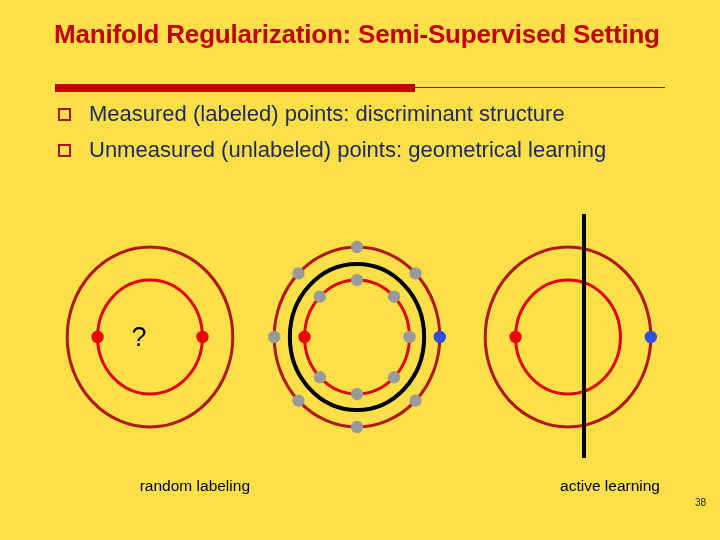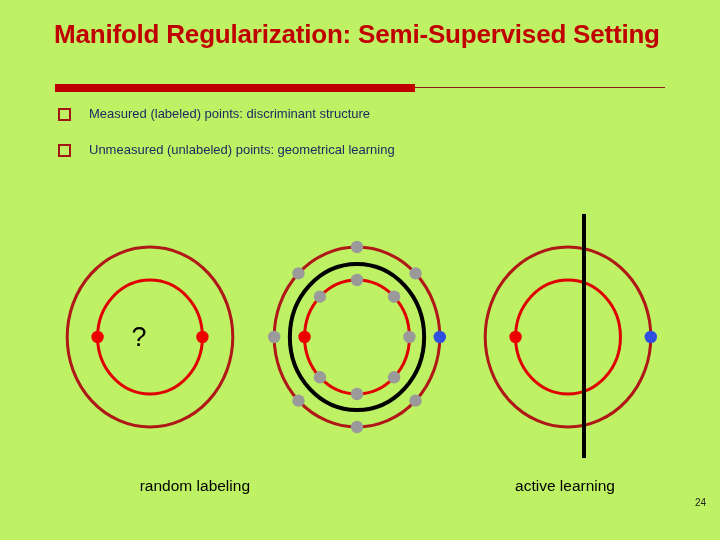--- a/index.html
+++ b/index.html
@@ -12,21 +12,21 @@
     height: 540px;
     position: relative;
     overflow: hidden;
     font-family: "Liberation Sans", sans-serif;
     -webkit-font-smoothing: antialiased;
   }
 
   #slide {
     position: absolute;
     inset: 0;
-    background: #bef264;
+    background: #fde047;
   }
 
   
   .title {
     position: absolute;
     left: 54px;
     top: 18px;
     width: 630px;
     color: #C00000;
     font-size: 26px;
@@ -77,21 +77,21 @@
     width: 13px;
     height: 13px;
     border: 2px solid #A31515;
     box-sizing: border-box;
     margin-top: 5px;
     margin-right: 18px;
     flex: 0 0 auto;
   }
   .bullet-text {
     color: #1F2A62;
-    font-size: 13px;
+    font-size: 22px;
     line-height: 22px;
     white-space: nowrap;
   }
 
   
   .figure-area {
     position: absolute;
     left: 0;
     top: 190px;
     width: 720px;
@@ -120,21 +120,21 @@
     left: 270px;
     top: 458px;
     width: 195px;
     text-align: left;
     color: #C0522D;
   }
   .cap-3 {
     left: 470px;
     top: 476px;
     width: 190px;
-    text-align: center;
+    text-align: right;
     color: #000000;
   }
   .page-number {
     position: absolute;
     right: 14px;
     bottom: 32px;
     font-size: 10px;
     color: #222222;
   }
 </style>
@@ -199,15 +199,15 @@
           <circle cx="650.80" cy="147.00" r="6.2" fill="#2E4FE0"></circle>
         </g>
       </svg>
   </div>
 
   <div class="caption cap-1">random labeling</div>
 
 
   <div class="caption cap-3">active learning</div>
 
-  <div class="page-number">24</div>
+  <div class="page-number">38</div>
 
 </div>
 
 </body></html>

